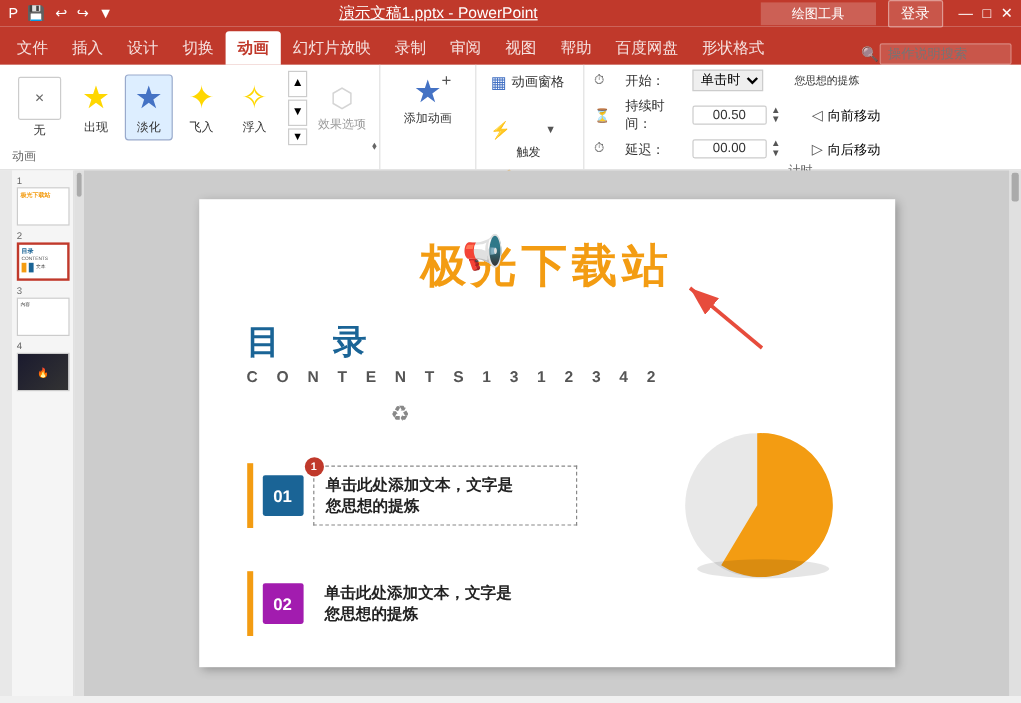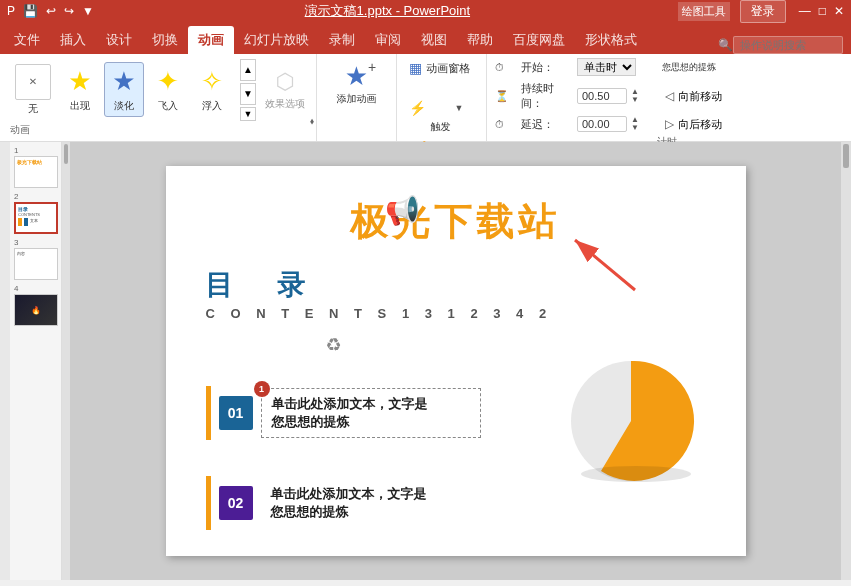--- a/index.html
+++ b/index.html
@@ -22,21 +22,21 @@
 
     
     .adv-section { display: flex; flex-direction: column; padding: 2px 8px; border-right: 1px solid #e0e0e0; }
     .adv-btn { display: flex; align-items: center; gap: 4px; padding: 2px 4px; cursor: pointer; border-radius: 2px; font-size: 11px; color: #333; }
     .adv-section-label { font-size: 14px; color: #666; text-align: center; margin-top: auto; }
 
     
     .timing-section { display: flex; flex-direction: column; padding: 4px 8px; flex: 1; }
     .timing-row { display: flex; align-items: center; gap: 6px; margin-bottom: 3px; }
     .timing-label { font-size: 11px; color: #333; width: 50px; }
-    .timing-value { font-size: 11px; color: #333; border: 1px solid #ccc; padding: 1px 4px; min-width: 50px; background: white; border-radius: 2px; }
+    .timing-value { font-size: 11px; color: #333; border: 1px solid #ccc; padding: 1px 16px; min-width: 50px; background: white; border-radius: 2px; }
     .timing-arrows { display: flex; flex-direction: column; margin-left: 2px; }
     .timing-arrow { font-size: 8px; line-height: 1; cursor: pointer; color: #555; }
     .timing-section-label { font-size: 10px; color: #666; text-align: center; margin-top: auto; }
 
     
     .main-area { display: flex; height: calc(586px - 148px); }
 
     
     .slides-panel { width: 52px; background: #f5f5f5; border-right: 1px solid #ddd; overflow-y: auto; padding: 4px; display: flex; flex-direction: column; gap: 4px; }
 
@@ -47,21 +47,21 @@
     
     .slide-title { position: absolute; top: 30px; left: 50%; transform: translateX(-50%); font-size: 38px; font-weight: bold; color: #f39c12; white-space: nowrap; font-family: 'Microsoft YaHei', sans-serif; letter-spacing: 4px; }
     .slide-subtitle { position: absolute; top: 100px; left: 40px; font-size: 28px; color: #1a6496; font-weight: bold; letter-spacing: 8px; }
     .slide-subtitle2 { position: absolute; top: 140px; left: 40px; font-size: 13px; color: #555; letter-spacing: 6px; font-weight: bold; }
 
     
     .list-item-1 { position: absolute; top: 220px; left: 40px; display: flex; align-items: center; gap: 8px; }
     .list-item-2 { position: absolute; top: 310px; left: 40px; display: flex; align-items: center; gap: 8px; }
     .list-bar { width: 5px; height: 54px; background: #f39c12; }
     .list-num-box { width: 34px; height: 34px; background: #1a6496; display: flex; align-items: center; justify-content: center; color: white; font-weight: bold; font-size: 14px; border-radius: 2px; }
-    .list-num-box.orange { background: #4c1d95; }
+    .list-num-box.orange { background: #a21caf; }
     .list-text-box { border: 1.5px dashed #888; padding: 6px 10px; width: 220px; font-size: 13px; font-weight: bold; color: #222; position: relative; }
     .list-text-box .badge { position: absolute; top: -8px; left: -8px; background: #c0392b; color: white; width: 16px; height: 16px; border-radius: 50%; font-size: 9px; display: flex; align-items: center; justify-content: center; font-weight: bold; }
     .list-text-plain { padding: 6px 10px; width: 220px; font-size: 13px; font-weight: bold; color: #222; }
 
     
     .pie-chart { position: absolute; top: 180px; right: 30px; width: 160px; height: 140px; }
 
     
     .top-strip { background: #c0392b; height: 22px; display: flex; align-items: center; padding: 0 4px; gap: 2px; }
     .top-icon { color: white; font-size: 12px; cursor: pointer; padding: 0 3px; }
@@ -69,21 +69,21 @@
 </head>
 <body>
 
 <div class="top-strip">
   <span class="top-icon">P</span>
   <span class="top-icon">💾</span>
   <span class="top-icon">↩</span>
   <span class="top-icon">↪</span>
   <span class="top-icon">▼</span>
   <span style="flex:1; text-align:center; color:white; font-size:13px;text-decoration:underline;">演示文稿1.pptx - PowerPoint</span>
-  <span style="background:rgba(255,255,255,0.2); color:white; font-size:11px; padding:2px 4px; cursor:pointer;">绘图工具</span>
+  <span style="background:rgba(255,255,255,0.2); color:white; font-size:11px; padding:2px 26px; cursor:pointer;">绘图工具</span>
   <button style="background:rgba(255,255,255,0.15); color:white; border:1px solid rgba(255,255,255,0.4); padding:2px 10px; border-radius:2px; font-size:12px; cursor:pointer; margin-left:8px;">登录</button>
   <span class="top-icon" style="margin-left:8px;">—</span>
   <span class="top-icon">□</span>
   <span class="top-icon">✕</span>
 </div>
 
 <div class="ribbon-tabs">
   <div class="ribbon-tab">文件</div>
   <div class="ribbon-tab">插入</div>
   <div class="ribbon-tab">设计</div>

